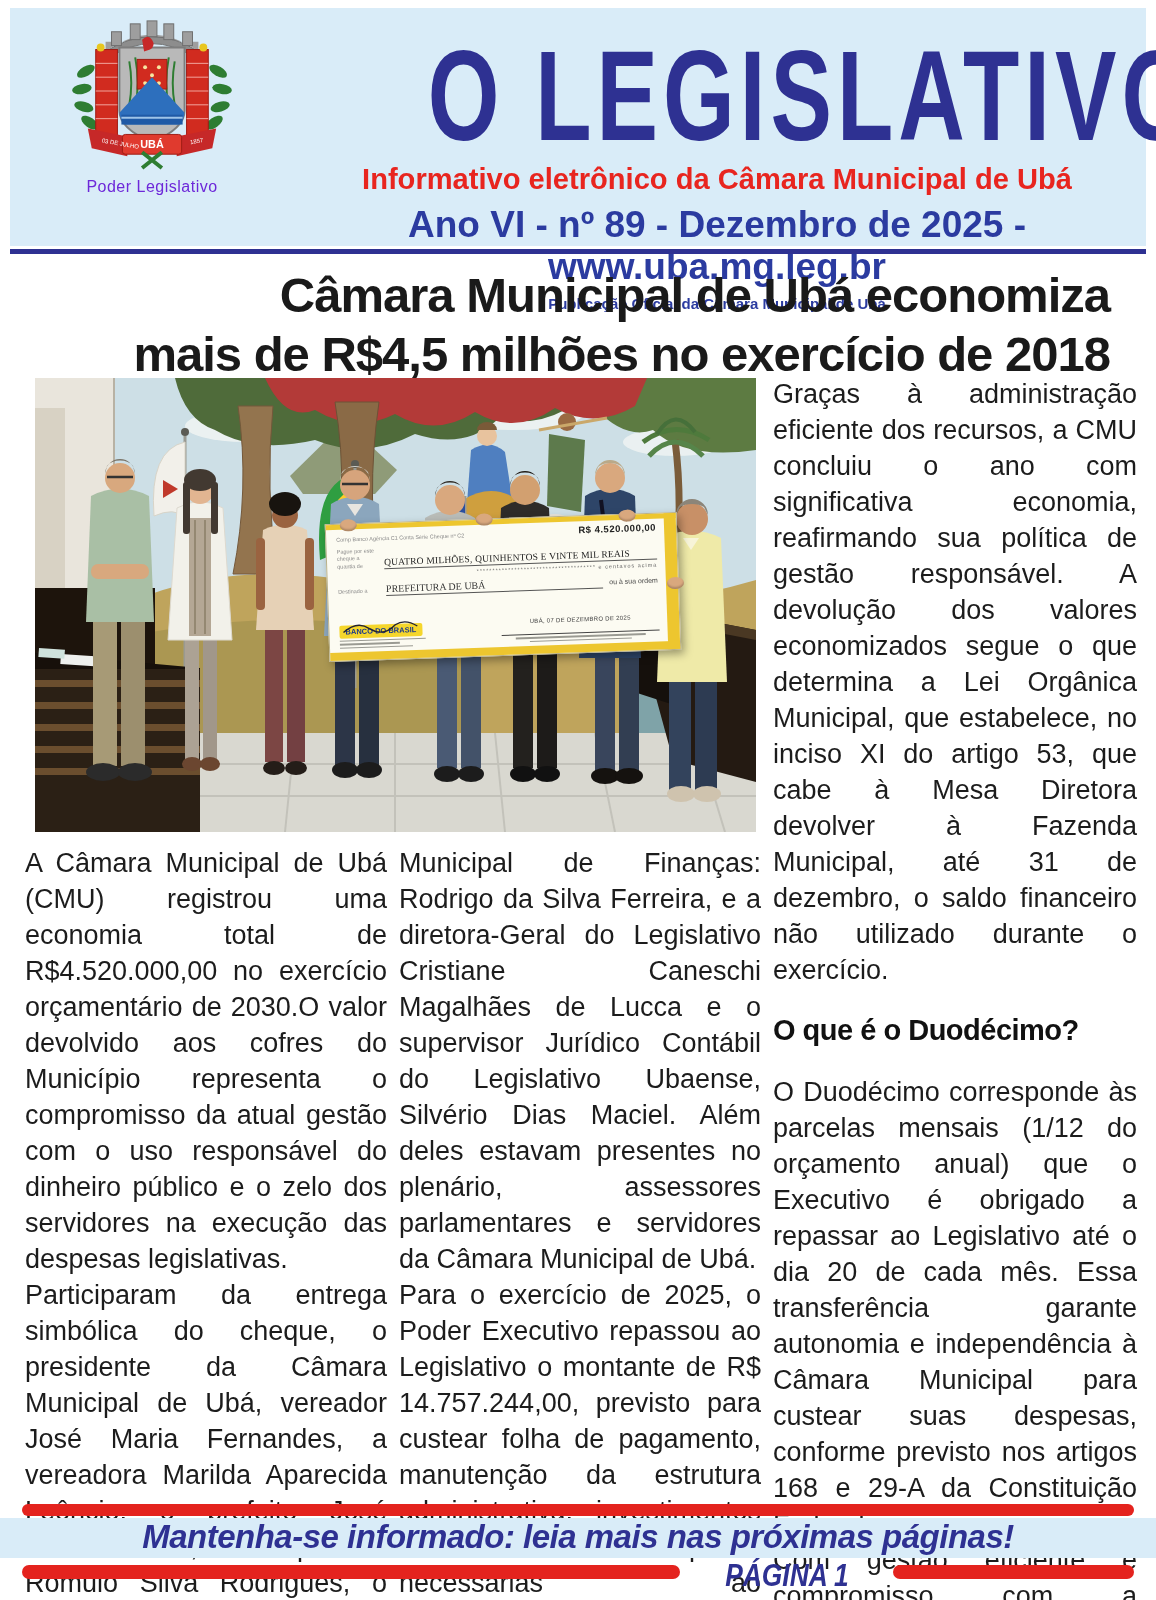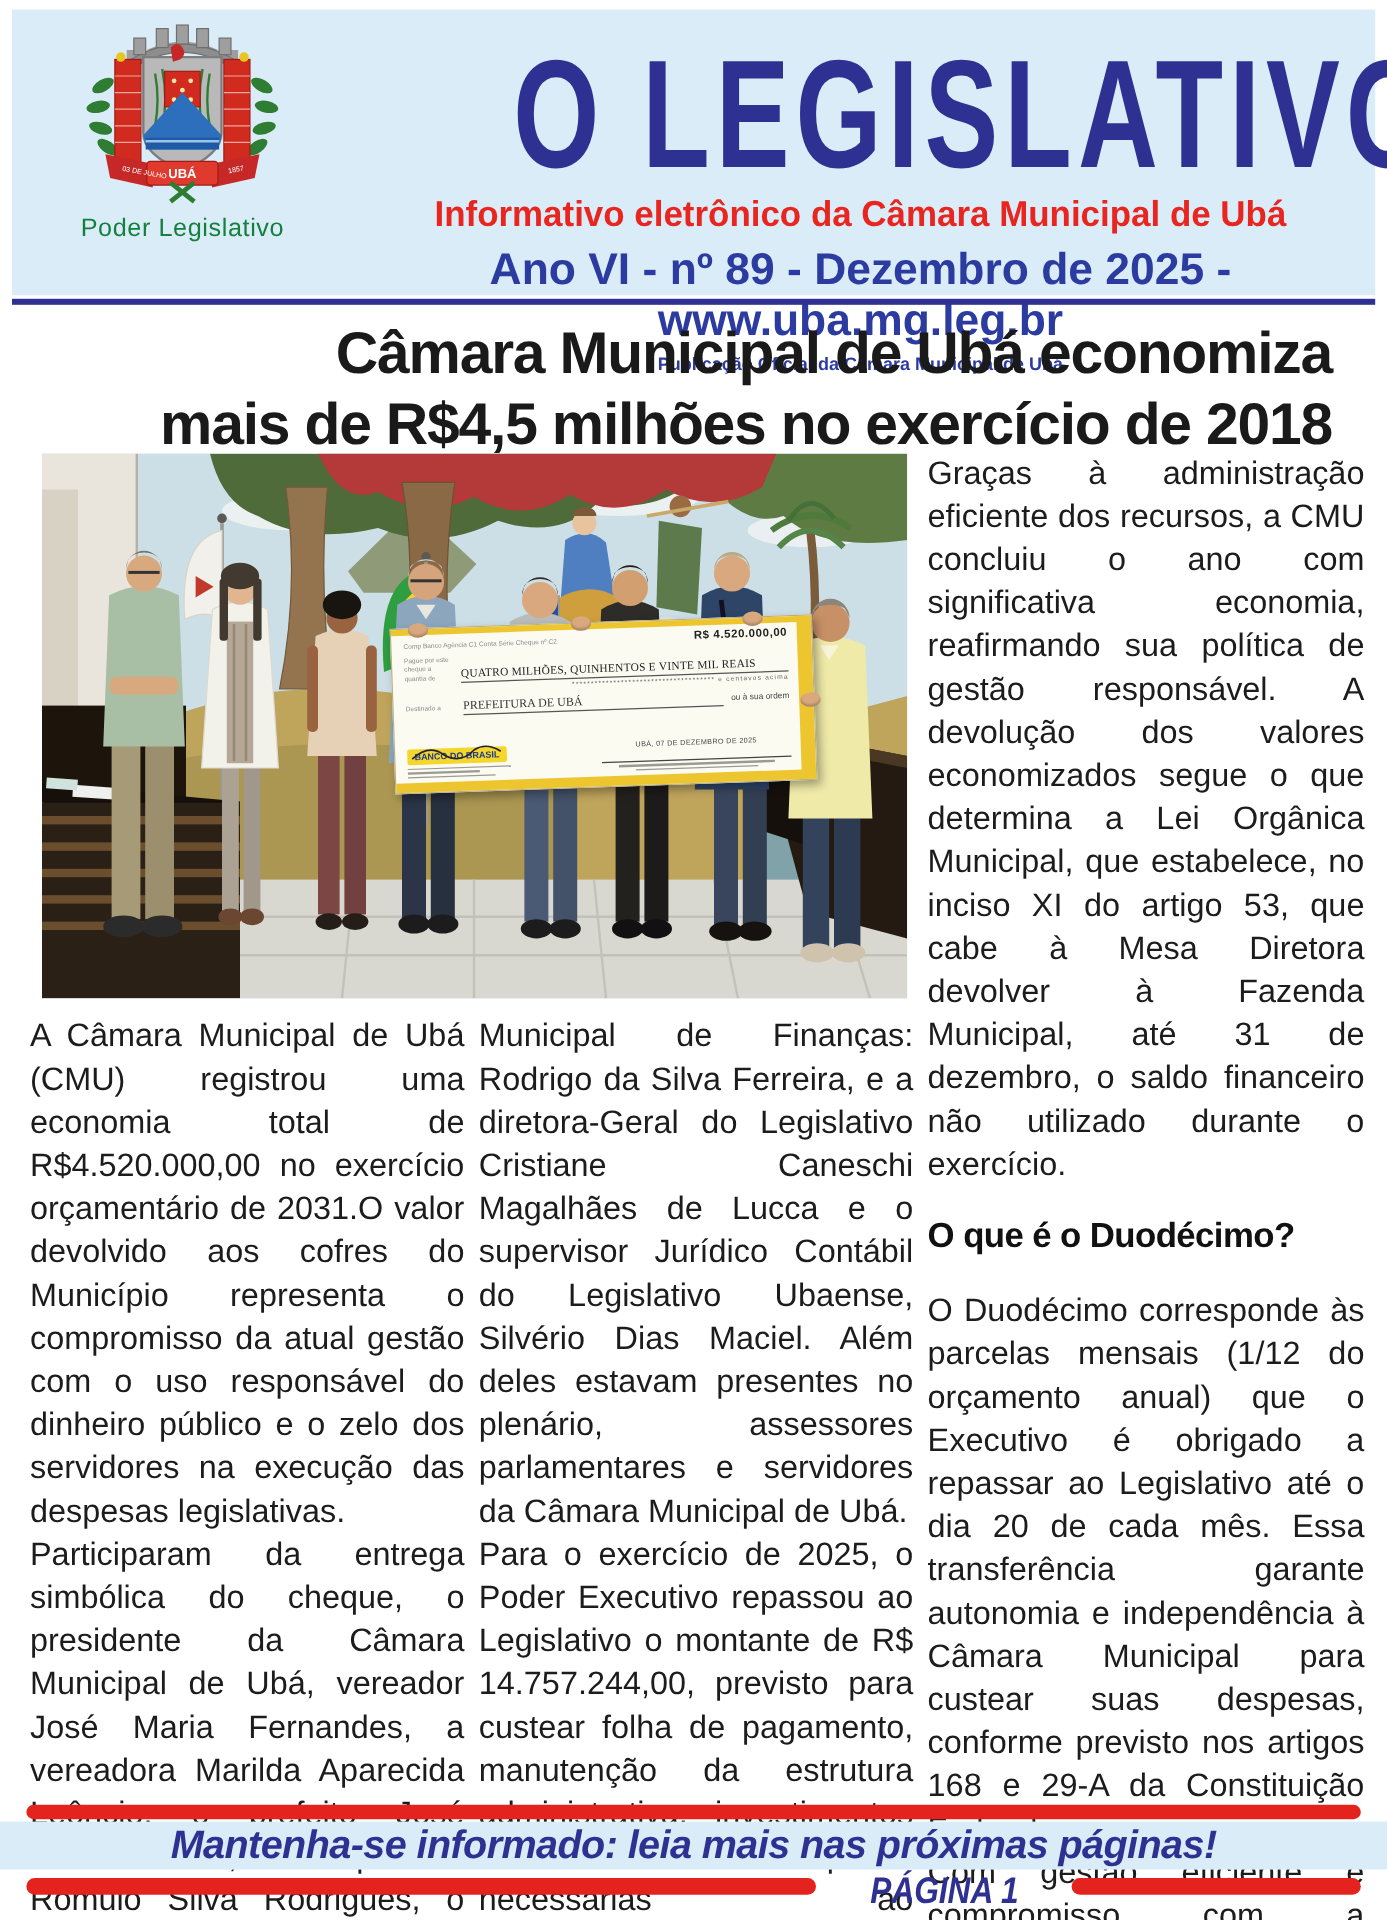--- a/index.html
+++ b/index.html
@@ -8,21 +8,21 @@
         font-family:"Liberation Sans",sans-serif;}
 
   
   .header{position:absolute;left:10px;top:8px;width:1136px;height:238px;background:#d9ecf8;}
   .header-rule{position:absolute;left:10px;top:249px;width:1136px;height:5px;background:#2e3192;}
 
   .logo-block{position:absolute;left:14px;top:4px;width:256px;text-align:center;}
   .logo-org{display:inline-block;color:#2e3192;font-weight:bold;font-size:26px;
             border-bottom:3px solid #2e3192;padding-bottom:3px;letter-spacing:-0.5px;
             transform:scaleX(0.95);transform-origin:center;white-space:nowrap;}
-  .logo-branch{color:#15803d;font-size:21px;margin-top:4px;letter-spacing:0.5px;}
+  .logo-branch{color:#6d28d9;font-size:16px;margin-top:4px;letter-spacing:0.5px;}
 
   .masthead{position:absolute;left:268px;top:0;width:878px;height:238px;text-align:center;}
   .masthead-title{margin-top:24px;font-size:128px;line-height:1.0;font-weight:bold;color:#2e3192;
                   letter-spacing:7px;white-space:nowrap;display:inline-block;
                   transform:scaleX(0.72);transform-origin:center top;}
   .masthead-sub{margin-top:2px;font-size:30px;font-weight:bold;color:#e8251f;
                 transform:scaleX(0.97);transform-origin:center;}
   .masthead-issue{margin-top:8px;font-size:37px;font-weight:bold;color:#2b3ba0;}
   .masthead-pub{margin-top:7px;font-size:15px;font-weight:bold;color:#2b3ba0;}
 
@@ -413,21 +413,21 @@
         </div>
       </div>
       <div class="hand" style="left:14px;top:-5px;"></div>
       <div class="hand" style="left:150px;top:-6px;"></div>
       <div class="hand" style="right:40px;top:-5px;"></div>
       <div class="hand" style="right:-6px;top:64px;"></div>
     </div>
   </div>
 
   <div class="col1 bodytext">
-    <p>A Câmara Municipal de Ubá (CMU) registrou uma economia total de R$4.520.000,00 no exercício orçamentário de 2031.O valor devolvido aos cofres do Município representa o compromisso da atual gestão com o uso responsável do dinheiro público e o zelo dos servidores na execução das despesas legislativas.</p>
+    <p>A Câmara Municipal de Ubá (CMU) registrou uma economia total de R$4.520.000,00 no exercício orçamentário de 2030.O valor devolvido aos cofres do Município representa o compromisso da atual gestão com o uso responsável do dinheiro público e o zelo dos servidores na execução das despesas legislativas.</p>
     <p>Participaram da entrega simbólica do cheque, o presidente da Câmara Municipal de Ubá, vereador José Maria Fernandes, a vereadora Marilda Aparecida Leôncio, o prefeito José Damato Neto, o vice-prefeito Rômulo Silva Rodrigues, o secretário de Obras de Ubá, Edeir Pacheco da Costa, o secretário</p>
   </div>
 
   <div class="col2 bodytext">
     <p>Municipal de Finanças: Rodrigo da Silva Ferreira, e a diretora-Geral do Legislativo Cristiane Caneschi Magalhães de Lucca e o supervisor Jurídico Contábil do Legislativo Ubaense, Silvério Dias Maciel. Além deles estavam presentes no plenário, assessores parlamentares e servidores da Câmara Municipal de Ubá.</p>
     <p>Para o exercício de 2025, o Poder Executivo repassou ao Legislativo o montante de R$ 14.757.244,00, previsto para custear folha de pagamento, manutenção da estrutura administrativa, investimentos e outras despesas necessárias ao funcionamento da Casa.</p>
   </div>
 
   <div class="col3 bodytext">
     <p>Graças à administração eficiente dos recursos, a CMU concluiu o ano com significativa economia, reafirmando sua política de gestão responsável. A devolução dos valores economizados segue o que determina a Lei Orgânica Municipal, que estabelece, no inciso XI do artigo 53, que cabe à Mesa Diretora devolver à Fazenda Municipal, até 31 de dezembro, o saldo financeiro não utilizado durante o exercício.</p>

